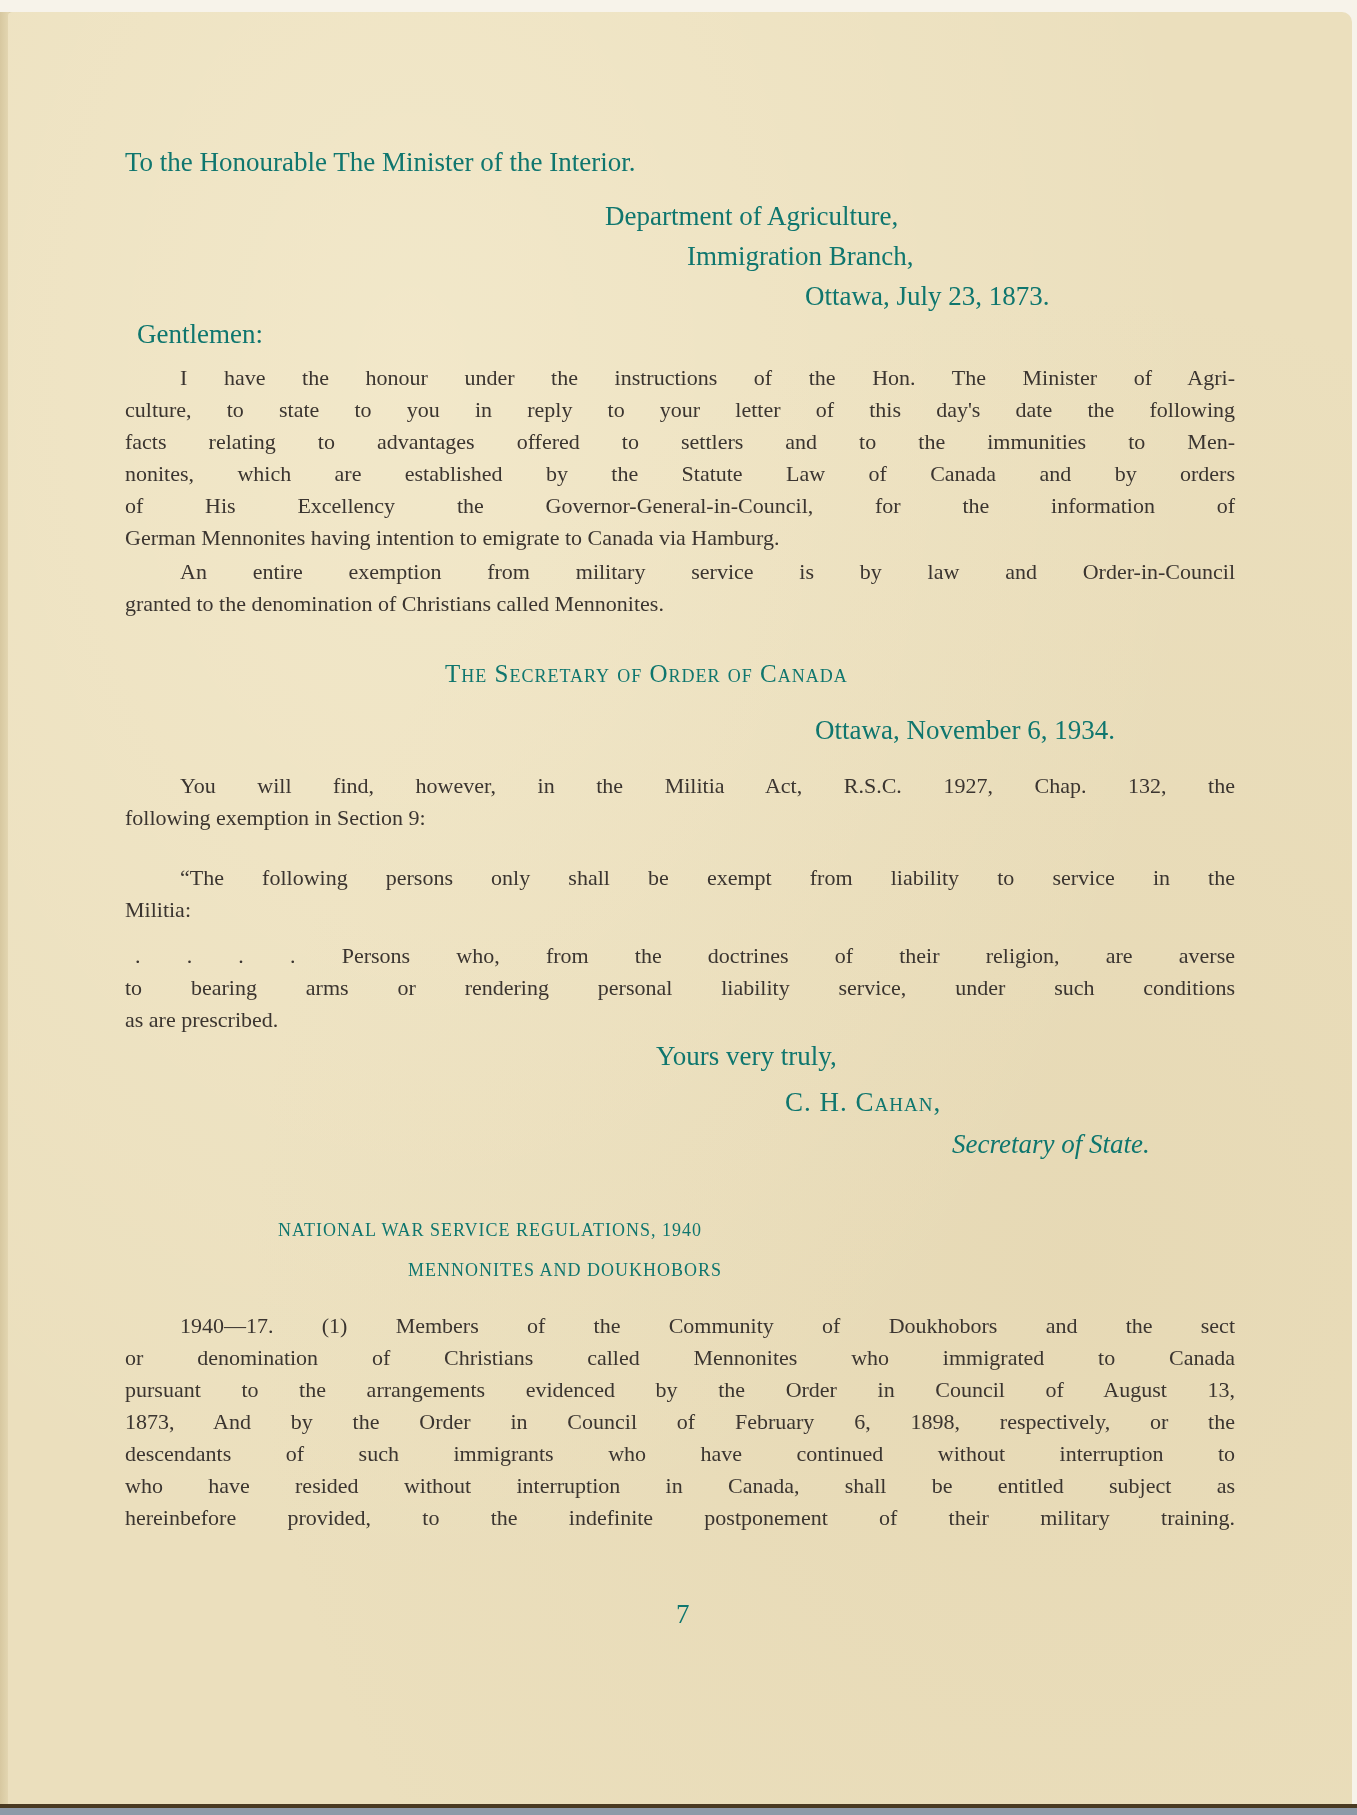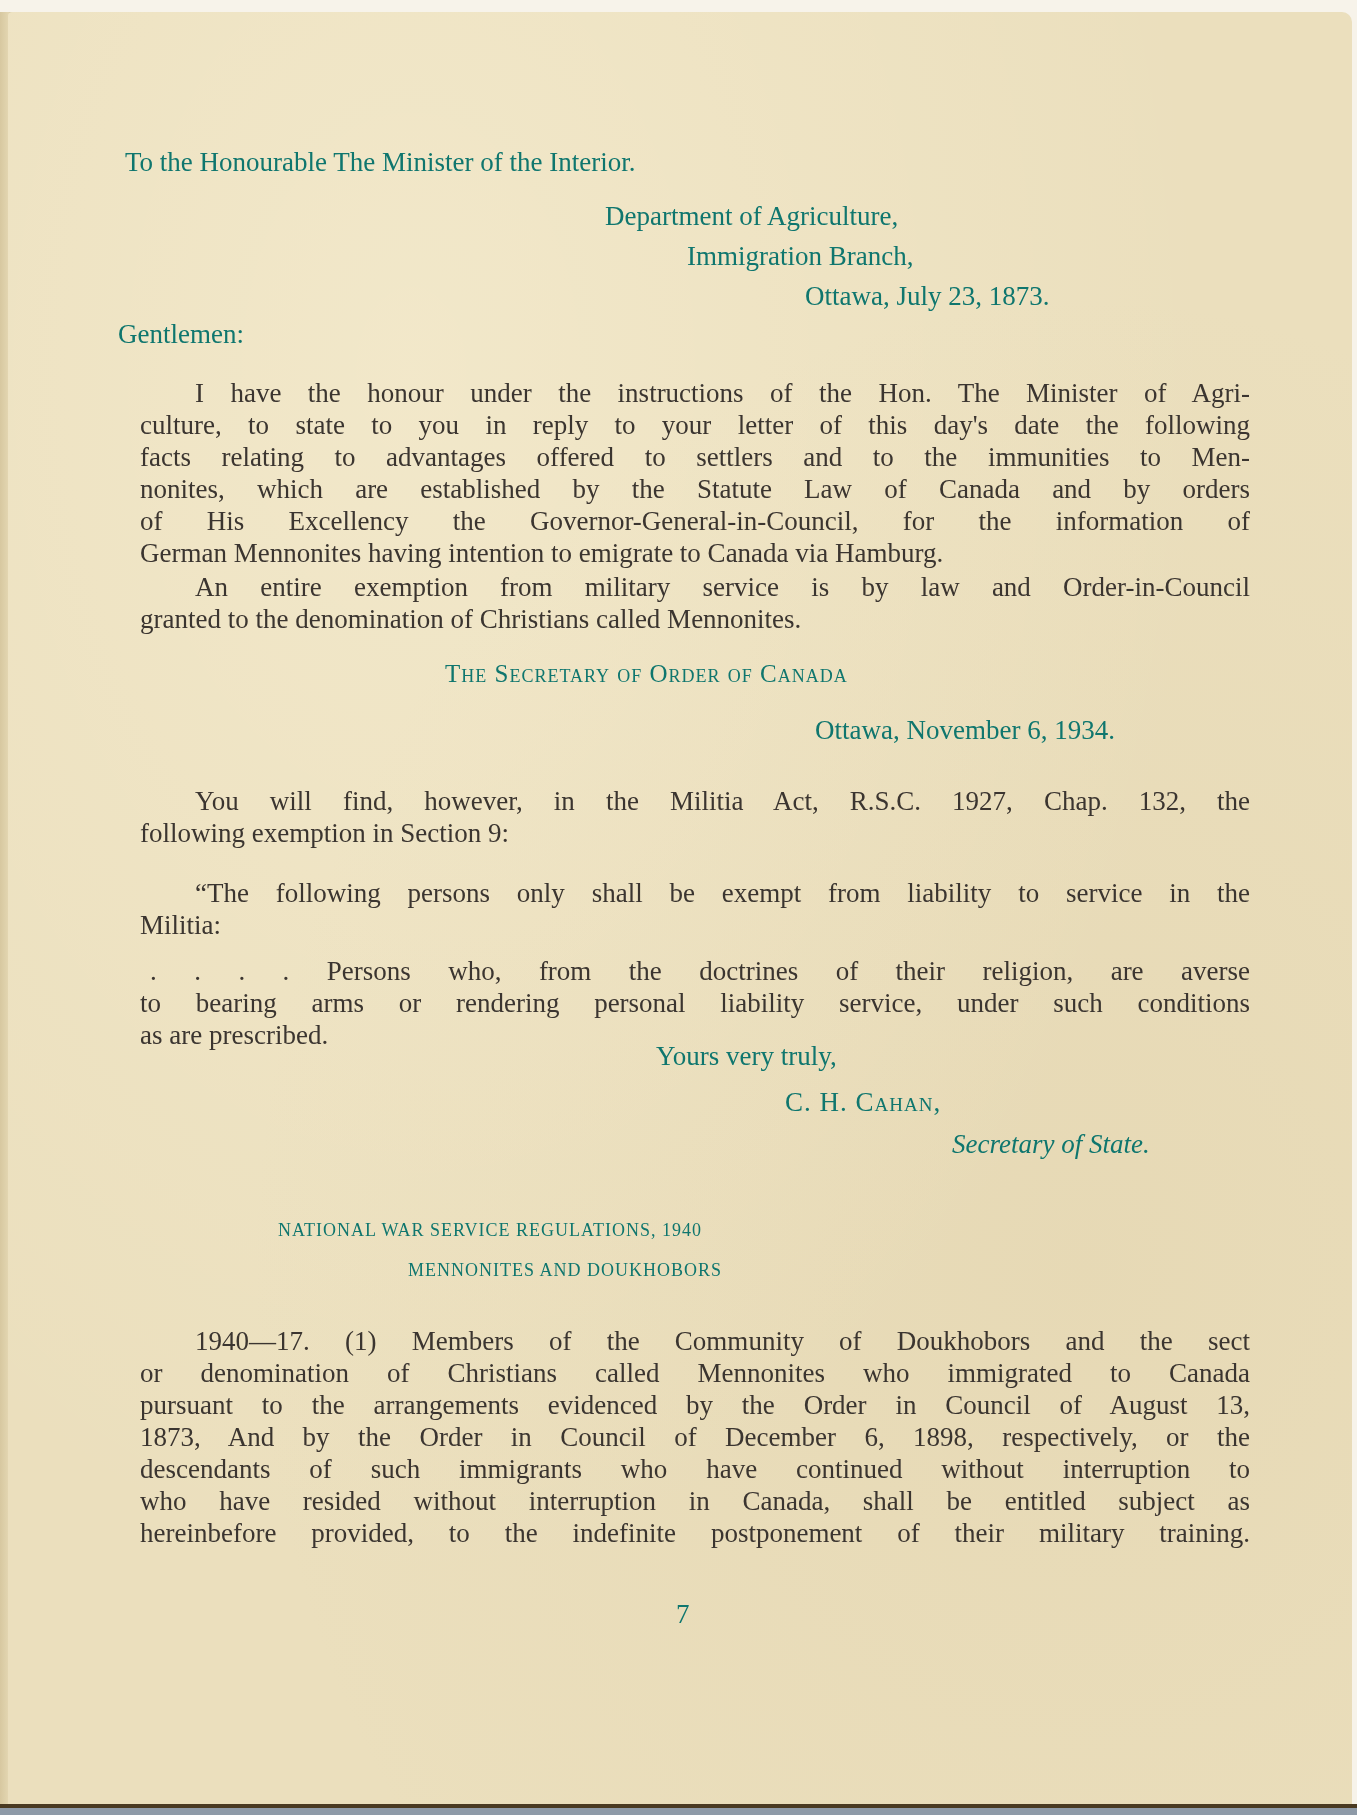--- a/index.html
+++ b/index.html
@@ -51,24 +51,24 @@
     position: absolute;
     margin: 0;
     font-family: "Liberation Serif", "DejaVu Serif", serif;
     color: #0f766e;
     font-size: 27px;
     line-height: 32px;
     white-space: nowrap;
   }
   .body-block {
     position: absolute;
-    margin: 15px;
+    margin: 0;
     font-family: "Liberation Serif", "DejaVu Serif", serif;
     color: #3b3530;
-    font-size: 27px;
+    font-size: 22px;
     line-height: 32px;
     text-align: justify;
   }
   .body-block .line {
     display: block;
     text-align: justify;
     text-align-last: justify;
     white-space: nowrap;
   }
   .body-block .line.last {
@@ -89,21 +89,21 @@
 <div class="page"></div>
 <div class="bottom-edge"></div>
 <div class="bottom-strip"></div>
 
 <p class="t" style="left:125px; top:146px;">To the Honourable The Minister of the Interior.</p>
 
 <p class="t" style="left:605px; top:200px;">Department of Agriculture,</p>
 <p class="t" style="left:687px; top:240px;">Immigration Branch,</p>
 <p class="t" style="left:805px; top:280px;">Ottawa, July 23, 1873.</p>
 
-<p class="t" style="left:118px; top:318px;">Gentlemen:</p>
+<p class="t" style="left:137px; top:318px;">Gentlemen:</p>
 
 <div class="body-block" style="left:125px; top:362px; width:1110px;">
   <span class="line indent">I have the honour under the instructions of the Hon. The Minister of Agri-</span>
   <span class="line">culture, to state to you in reply to your letter of this day's date the following</span>
   <span class="line">facts relating to advantages offered to settlers and to the immunities to Men-</span>
   <span class="line">nonites, which are established by the Statute Law of Canada and by orders</span>
   <span class="line">of His Excellency the Governor-General-in-Council, for the information of</span>
   <span class="line last">German Mennonites having intention to emigrate to Canada via Hamburg.</span>
 </div>
 
@@ -135,19 +135,19 @@
 <p class="t smallcaps" style="left:785px; top:1086px;">C. H. Cahan,</p>
 <p class="t italic" style="left:952px; top:1128px;">Secretary of State.</p>
 
 <p class="t heading" style="left:278px; top:1214px;">NATIONAL WAR SERVICE REGULATIONS, 1940</p>
 <p class="t heading" style="left:408px; top:1254px;">MENNONITES AND DOUKHOBORS</p>
 
 <div class="body-block" style="left:125px; top:1310px; width:1110px;">
   <span class="line indent">1940—17. (1) Members of the Community of Doukhobors and the sect</span>
   <span class="line">or denomination of Christians called Mennonites who immigrated to Canada</span>
   <span class="line">pursuant to the arrangements evidenced by the Order in Council of August 13,</span>
-  <span class="line">1873, And by the Order in Council of December 6, 1898, respectively, or the</span>
+  <span class="line">1873, And by the Order in Council of February 6, 1898, respectively, or the</span>
   <span class="line">descendants of such immigrants who have continued without interruption to</span>
   <span class="line">who have resided without interruption in Canada, shall be entitled subject as</span>
   <span class="line">hereinbefore provided, to the indefinite postponement of their military training.</span>
 </div>
 
 <p class="t" style="left:676px; top:1598px;">7</p>
 
 </body></html>

